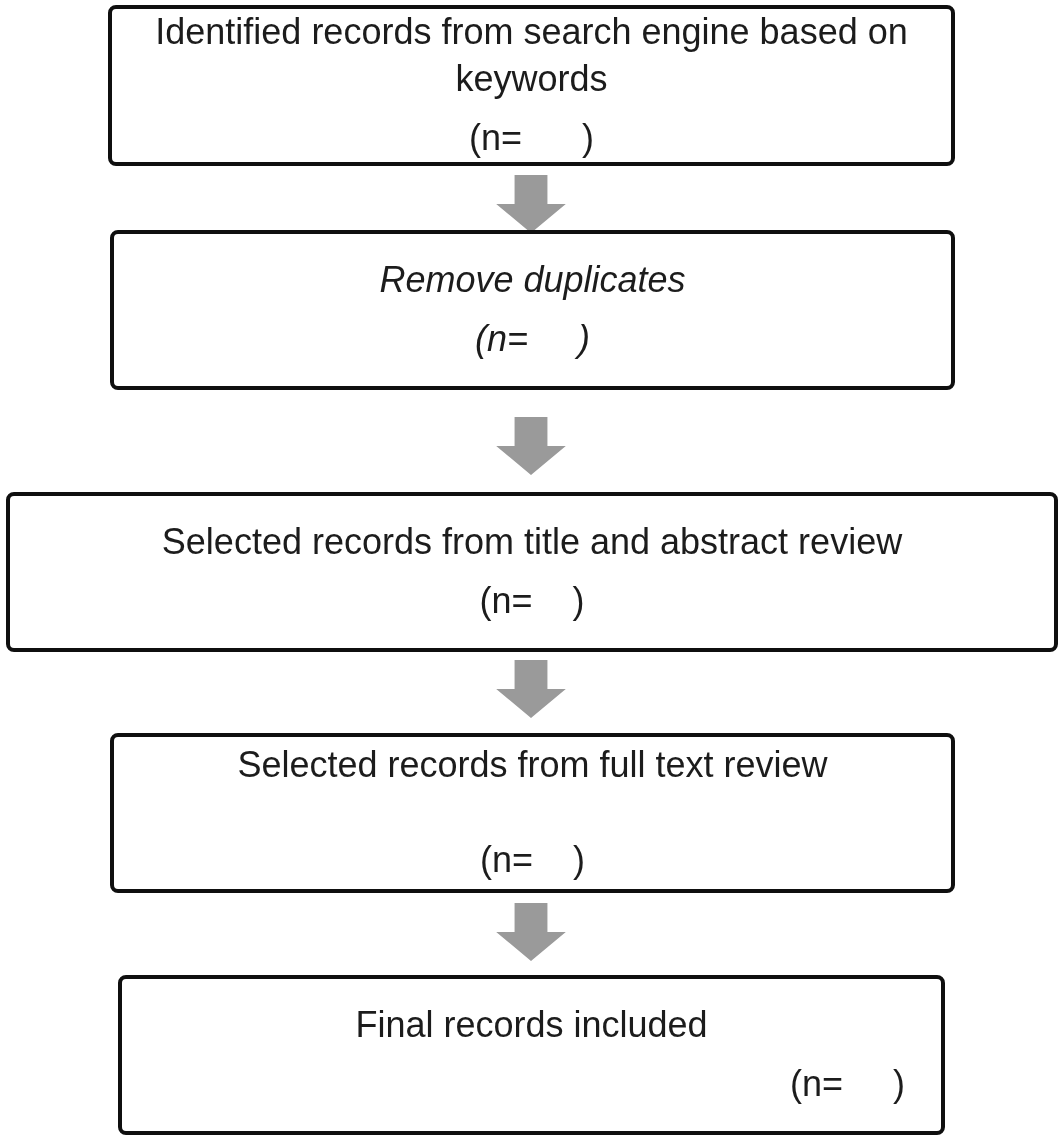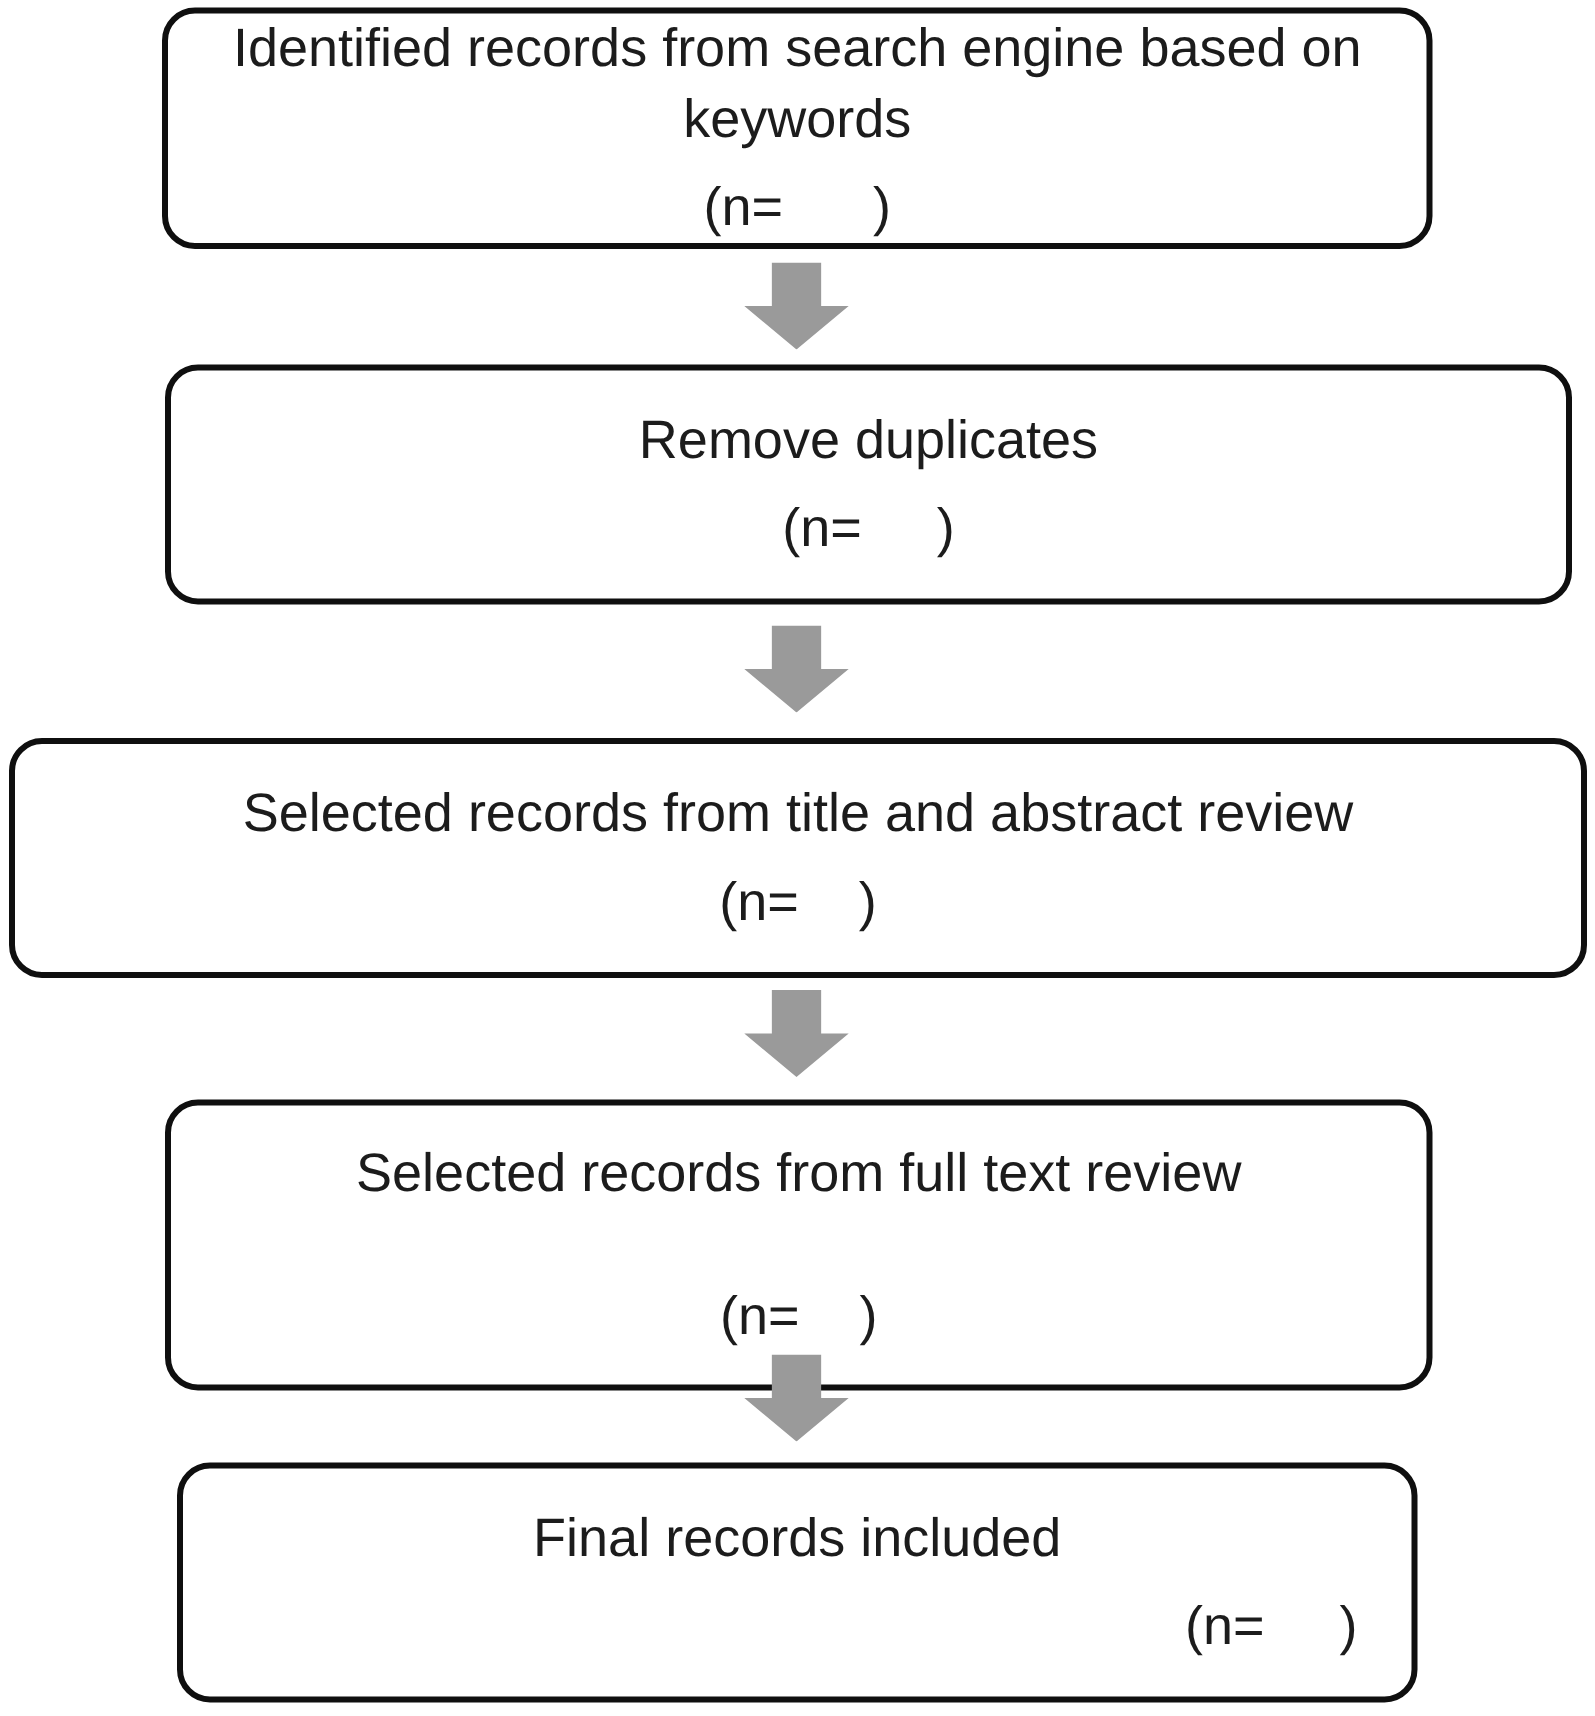--- a/index.html
+++ b/index.html
@@ -13,43 +13,43 @@
     width: 1063px;
     height: 1144px;
     background: #ffffff;
     overflow: hidden;
   }
   .flow-box {
     position: absolute;
     box-sizing: border-box;
     background: #ffffff;
     border: 4px solid #0f0f0f;
-    border-radius: 22px;
+    border-radius: 8px;
     display: flex;
     flex-direction: column;
     justify-content: center;
     align-items: center;
     gap: 12px;
     text-align: center;
     color: #1c1c1c;
     font-size: 36px;
     line-height: 1.3;
     padding: 4px 36px;
   }
   .flow-box .box-title {
     width: 100%;
   }
   .flow-box .box-count {
     white-space: pre;
   }
   
   .box-1 { left: 108px; top: 5px;    width: 847px;  height: 161px; }
-  .box-2 { left: 110px; top: 243px;  width: 938px;  height: 160px; }
+  .box-2 { left: 110px; top: 230px;  width: 845px;  height: 160px; font-style: italic; }
   .box-3 { left: 6px;   top: 492px;  width: 1052px; height: 160px; padding: 4px 20px; }
-  .box-4 { left: 110px; top: 733px;  width: 845px;  height: 194px; gap: 48px; }
+  .box-4 { left: 110px; top: 733px;  width: 845px;  height: 160px; gap: 48px; }
   .box-5 { left: 118px; top: 975px;  width: 827px;  height: 160px; align-items: flex-end; }
 
   .flow-arrow {
     position: absolute;
     left: 495px;
     width: 72px;
     height: 58px;
   }
   .arrow-1 { top: 175px; }
   .arrow-2 { top: 417px; }

